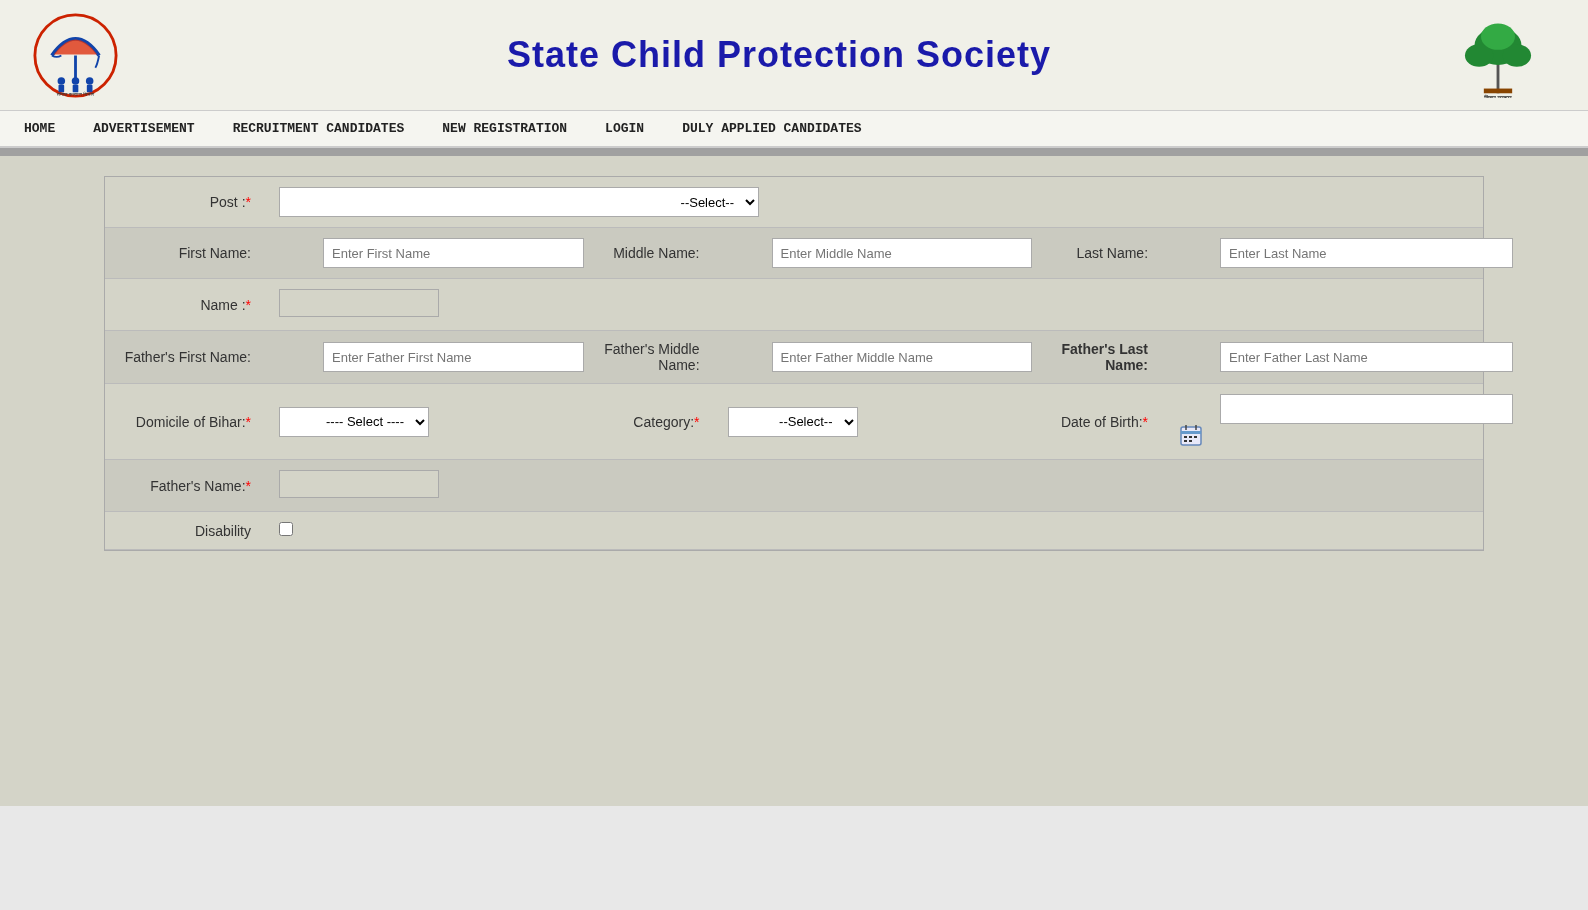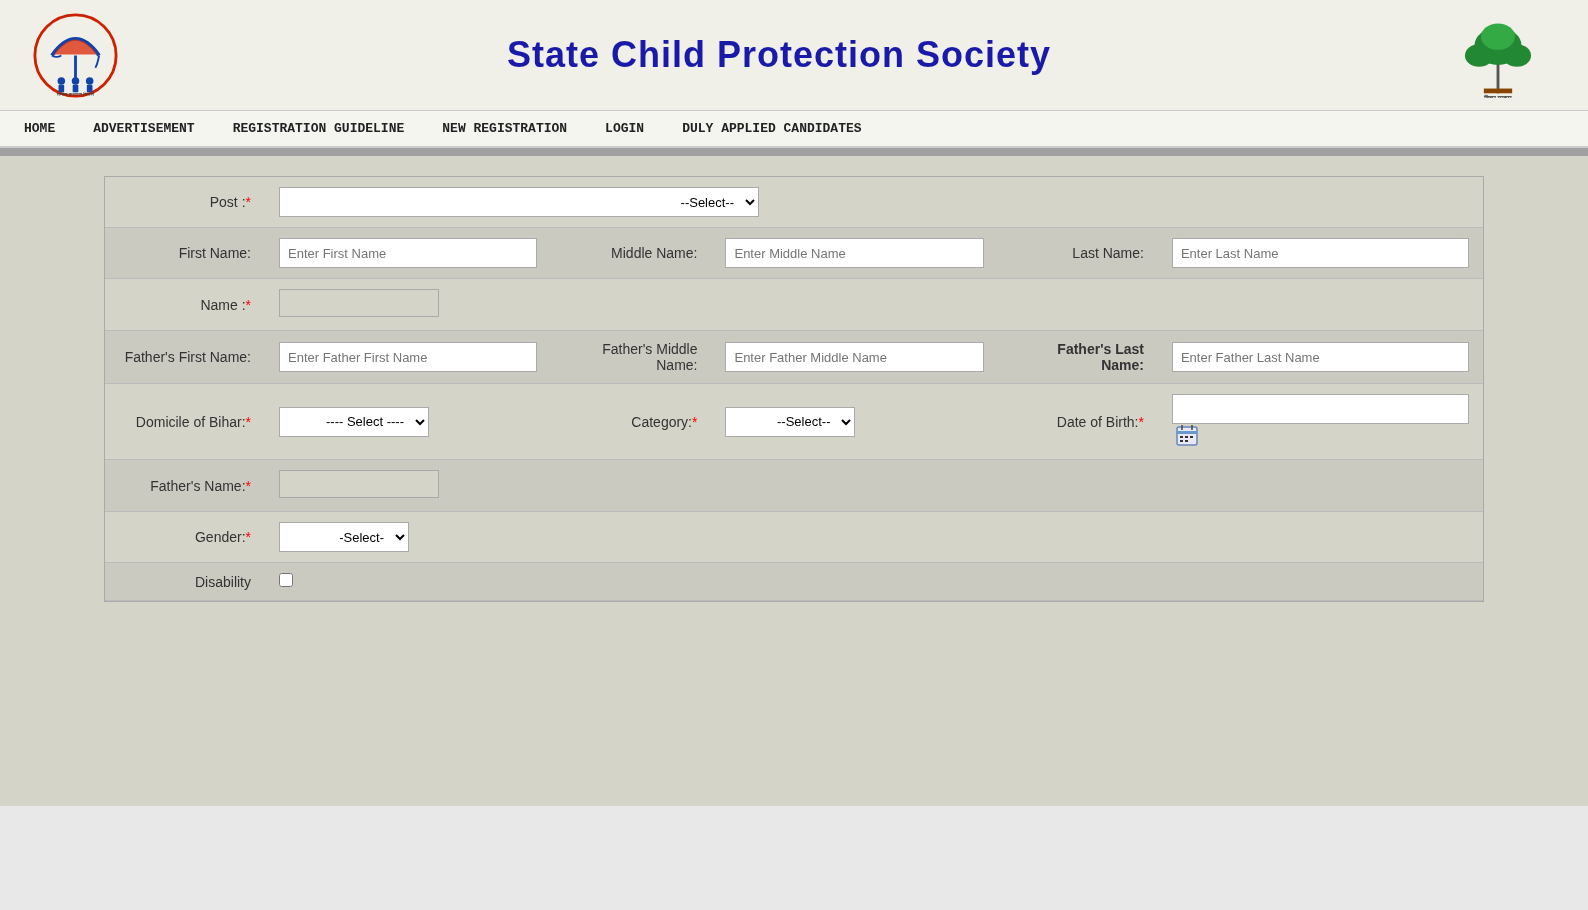--- a/index.html
+++ b/index.html
@@ -121,21 +121,21 @@
     }
 
     
     input[type="text"], select {
       border: 1px solid #aaa;
       background-color: #fff;
       padding: 5px 8px;
       font-size: 13px;
       height: 30px;
     }
-    input[type="text"] { width: 100%; }
+    input[type="text"] { width: 100%; margin-left: 44px; }
     select { cursor: pointer; text-align: right; }
 
     .post-select {
       width: 480px;
       height: 30px;
     }
 
     .name-input-wide { width: 160px; }
 
     .readonly-field {
@@ -212,21 +212,21 @@
 
       <text x="55" y="92" font-size="6" text-anchor="middle" fill="#333" font-weight="bold">बिहार सरकार</text>
       <text x="55" y="100" font-size="5" text-anchor="middle" fill="#333">समाज कल्याण विभाग</text>
     </svg>
   </div>
 </div>
 
 <nav class="navbar">
   <a class="nav-item">HOME</a>
   <a class="nav-item">ADVERTISEMENT</a>
-  <a class="nav-item">REGISTRATION GUIDELINE</a>
+  <a class="nav-item">RECRUITMENT CANDIDATES</a>
   <a class="nav-item">NEW REGISTRATION</a>
   <a class="nav-item">LOGIN</a>
   <a class="nav-item">DULY APPLIED CANDIDATES</a>
 </nav>
 
 <div class="divider-bar"></div>
 
 <div class="main-content">
   <div class="form-panel">
 
@@ -337,30 +337,20 @@
 
       <tr>
         <td class="label-cell">
           <span>Father's Name:</span><span class="required">*</span>
         </td>
         <td colspan="5">
           <div class="readonly-field"></div>
         </td>
       </tr>
 
-      <tr>
-        <td class="label-cell">
-          <span>Gender:</span><span class="required">*</span>
-        </td>
-        <td colspan="5">
-          <select class="gender-select">
-            <option>-Select-</option>
-          </select>
-        </td>
-      </tr>
 
       <tr>
         <td class="label-cell">
           <span>Disability</span>
         </td>
         <td colspan="5">
           <input type="checkbox" style="">
         </td>
       </tr>
 

